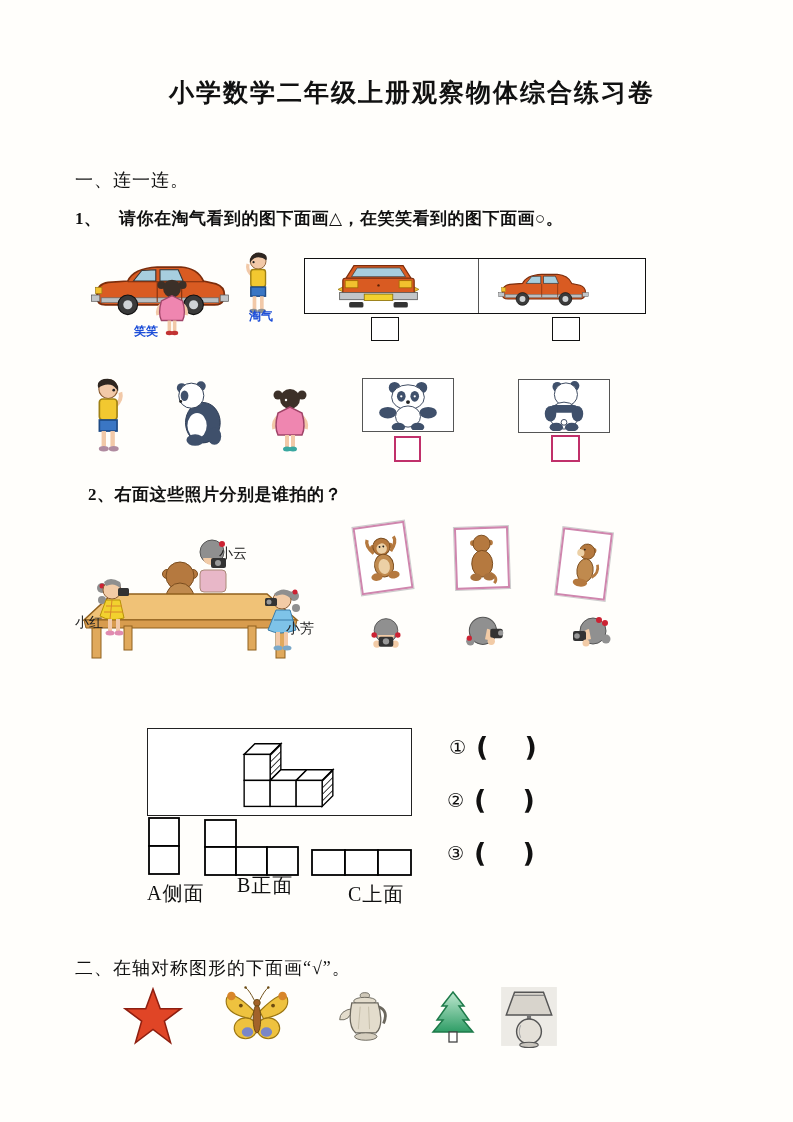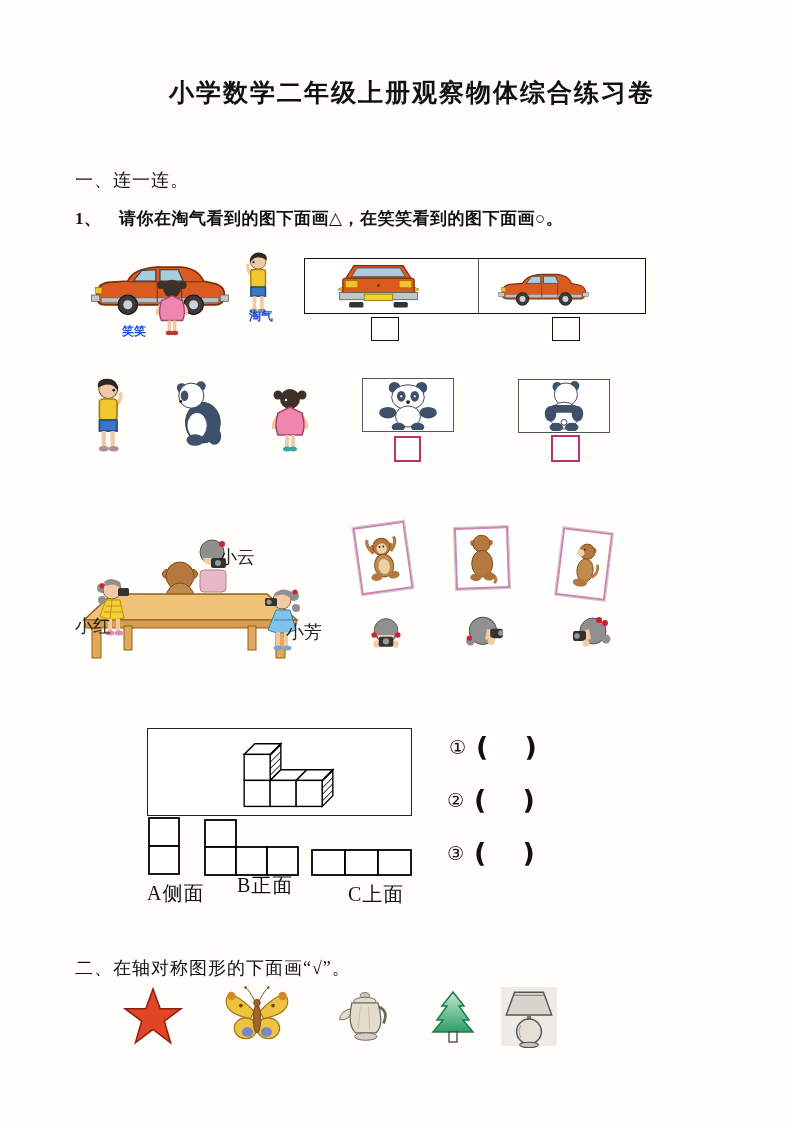--- a/index.html
+++ b/index.html
@@ -4,21 +4,21 @@
 <style>
   html,body{margin:0;padding:0;background:#888;}
   .page{position:relative;width:793px;height:1122px;margin:0 auto;background:#fffefb;
         font-family:"Liberation Serif","DejaVu Serif",serif;color:#111;overflow:hidden;padding-left:31px;}
   .abs{position:absolute;}
   .title{left:0;top:76px;width:100%;text-align:center;font-size:25px;font-weight:700;
          letter-spacing:2px;font-family:"DejaVu Serif","Liberation Serif",serif;}
   .sec-heading{font-size:18px;letter-spacing:1px;}
   .q-text{font-size:17px;letter-spacing:.5px;font-weight:bold;}
   .scene-label{font-size:12px;color:#1d4ed8;font-weight:700;}
-  .scene-label2{font-size:18px;color:#222;}
+  .scene-label2{font-size:14px;color:#222;}
   .strip{border:1.6px solid #111;background:#fff;}
   .divider{position:absolute;top:0;bottom:0;width:0;border-left:1.2px solid #555;}
   .blank-sq{border:1.6px solid #111;background:#fff;}
   .blank-sq.pink{border:2px solid #c0306a;}
   .view-box{border:1.2px solid #555;background:#fff;display:flex;align-items:center;justify-content:center;}
   .big-rect{border:1.6px solid #222;background:#fff;}
   .view-label{font-size:20px;font-family:"Liberation Serif",serif;letter-spacing:1px;}
   .ans-row{display:flex;align-items:center;font-family:"DejaVu Sans",sans-serif;}
   .ans-num{font-size:19px;margin-right:10px;}
   .ans-paren{font-size:27px;font-weight:600;line-height:1;}
@@ -74,21 +74,21 @@
     <circle cx="11" cy="11" r="1.2" fill="#222"></circle>
     <path d="M10,26 Q3,20 5,13" stroke="#f2c9a8" stroke-width="3.5" fill="none"></path>
     <rect x="8" y="19" width="16" height="19" rx="3" fill="#f2c830" stroke="#a08112" stroke-width="1.5"></rect>
     <rect x="8" y="38" width="16" height="10" fill="#3a76c4" stroke="#1d4a85" stroke-width="1.5"></rect>
     <rect x="10" y="48" width="4" height="14" fill="#f2c9a8"></rect>
       <rect x="18" y="48" width="4" height="14" fill="#f2c9a8"></rect>
     <ellipse cx="11" cy="64" rx="4.5" ry="2.5" fill="#8a8f94"></ellipse>
       <ellipse cx="20" cy="64" rx="4.5" ry="2.5" fill="#8a8f94"></ellipse>
   </svg>
 
-  <span class="abs scene-label" style="left:122px;top:323px;text-align:right;">笑笑</span>
+  <span class="abs scene-label" style="left:134px;top:323px;text-align:right;">笑笑</span>
   <span class="abs scene-label" style="left:249px;top:308px;">淘气</span>
 
   <div class="abs strip" style="left:304px;top:258px;width:340px;height:54px;">
     <div class="divider" style="left:173px;"></div>
     <svg class="abs" style="left:26px;top:5px;" width="95" height="46" viewBox="0 0 110 58">
       <polygon points="24,2 86,2 96,18 14,18" fill="#d95b22" stroke="#7c2d0c" stroke-width="1.5"></polygon>
       <polygon points="28,5 82,5 89,16 21,16" fill="#a7cede" stroke="#444"></polygon>
       <polygon points="4,32 14,27 14,37" fill="#f2c12e" stroke="#9a7b10"></polygon>
       <polygon points="106,32 96,27 96,37" fill="#f2c12e" stroke="#9a7b10"></polygon>
       <rect x="10" y="18" width="90" height="22" rx="3" fill="#d95b22" stroke="#7c2d0c" stroke-width="1.5"></rect>
@@ -185,20 +185,21 @@
       <ellipse cx="26" cy="34" rx="6" ry="8" fill="#3f506b"></ellipse>
         <ellipse cx="54" cy="34" rx="6" ry="8" fill="#3f506b"></ellipse>
       <ellipse cx="32" cy="48" rx="7" ry="4.5" fill="#3f506b"></ellipse>
         <ellipse cx="48" cy="48" rx="7" ry="4.5" fill="#3f506b"></ellipse>
       <circle cx="40" cy="43" r="3" fill="#fff" stroke="#39475e"></circle>
     </svg>
   </div>
   <div class="abs blank-sq pink" style="left:394px;top:436px;width:23px;height:22px;"></div>
   <div class="abs blank-sq pink" style="left:551px;top:435px;width:25px;height:23px;"></div>
 
+  <div class="abs q-text" style="left:88px;top:483px;">2、右面这些照片分别是谁拍的？</div>
 
   <svg class="abs" style="left:62px;top:522px;" width="250" height="140" viewBox="0 0 250 140">
 
     <circle cx="150" cy="30" r="12" fill="#8f8f8f" stroke="#555"></circle>
     <circle cx="160" cy="22" r="3" fill="#c23"></circle>
     <path d="M141,36 a9,7 0 0 0 18,0 z" fill="#f2cba6"></path>
     <rect x="149" y="36" width="15" height="10" rx="2" fill="#333"></rect>
       <circle cx="156" cy="41" r="3" fill="#999"></circle>
     <rect x="138" y="48" width="26" height="22" rx="4" fill="#e8b7c8" stroke="#a87"></rect>
 

